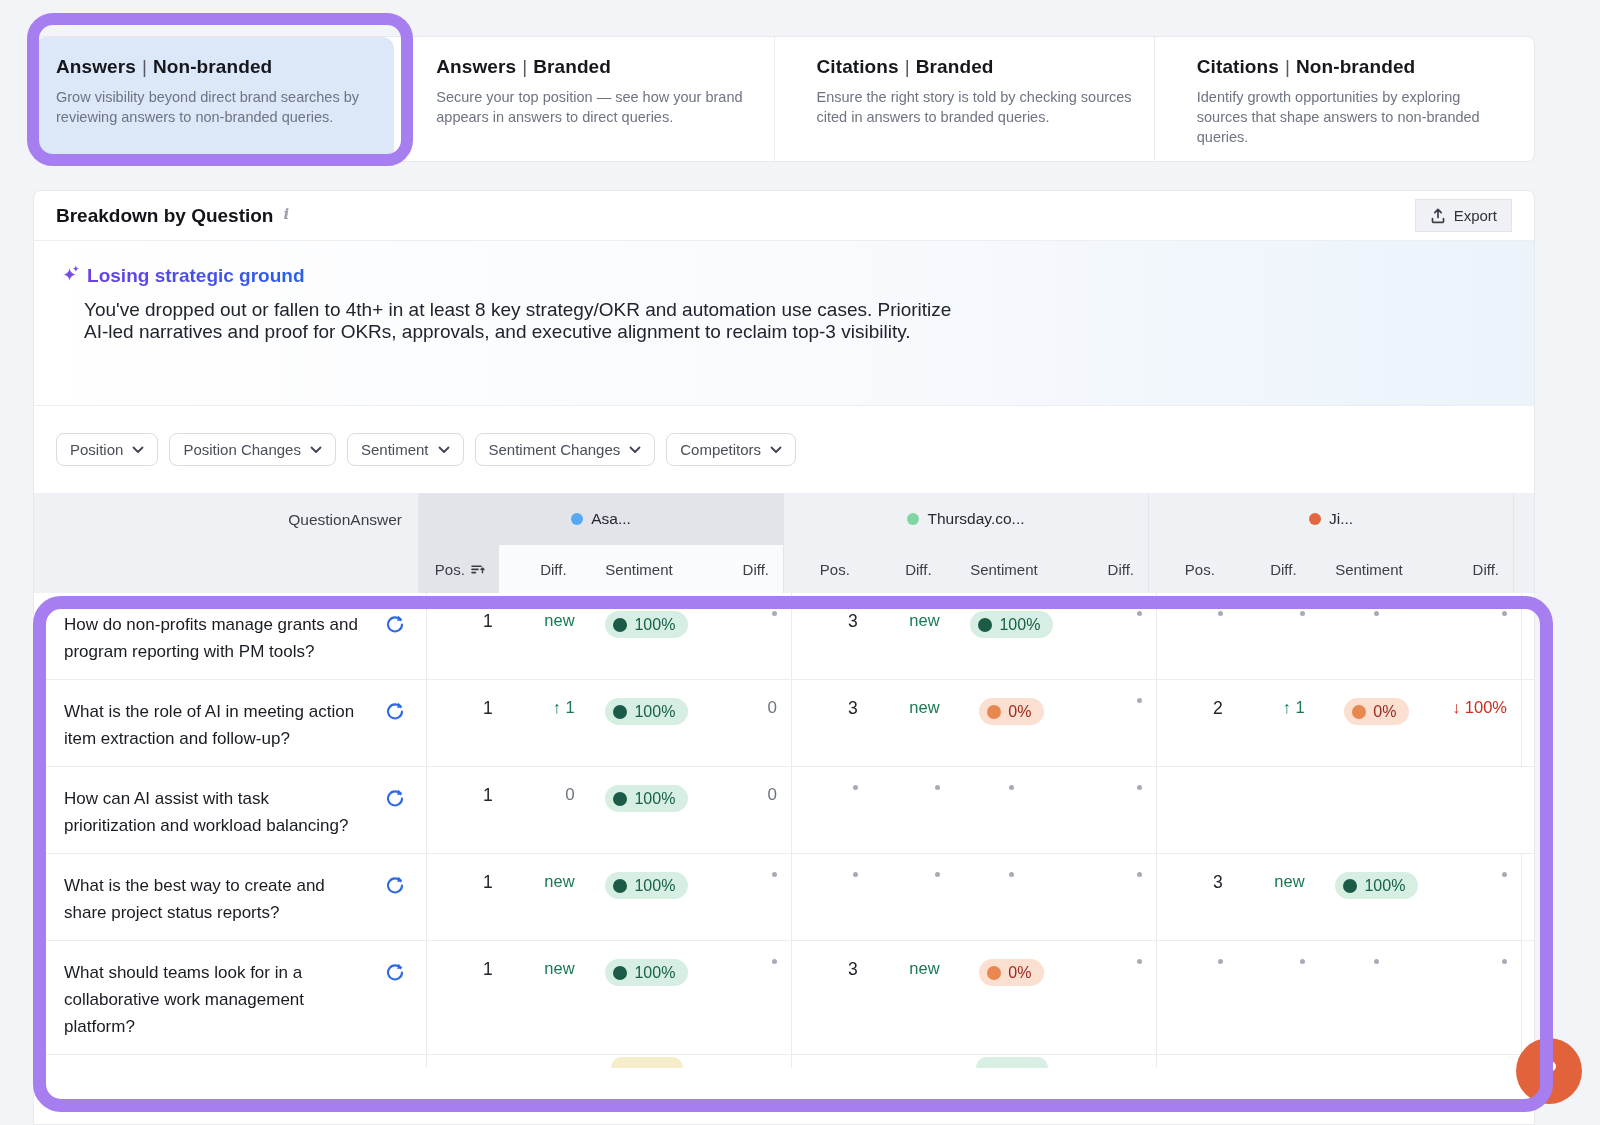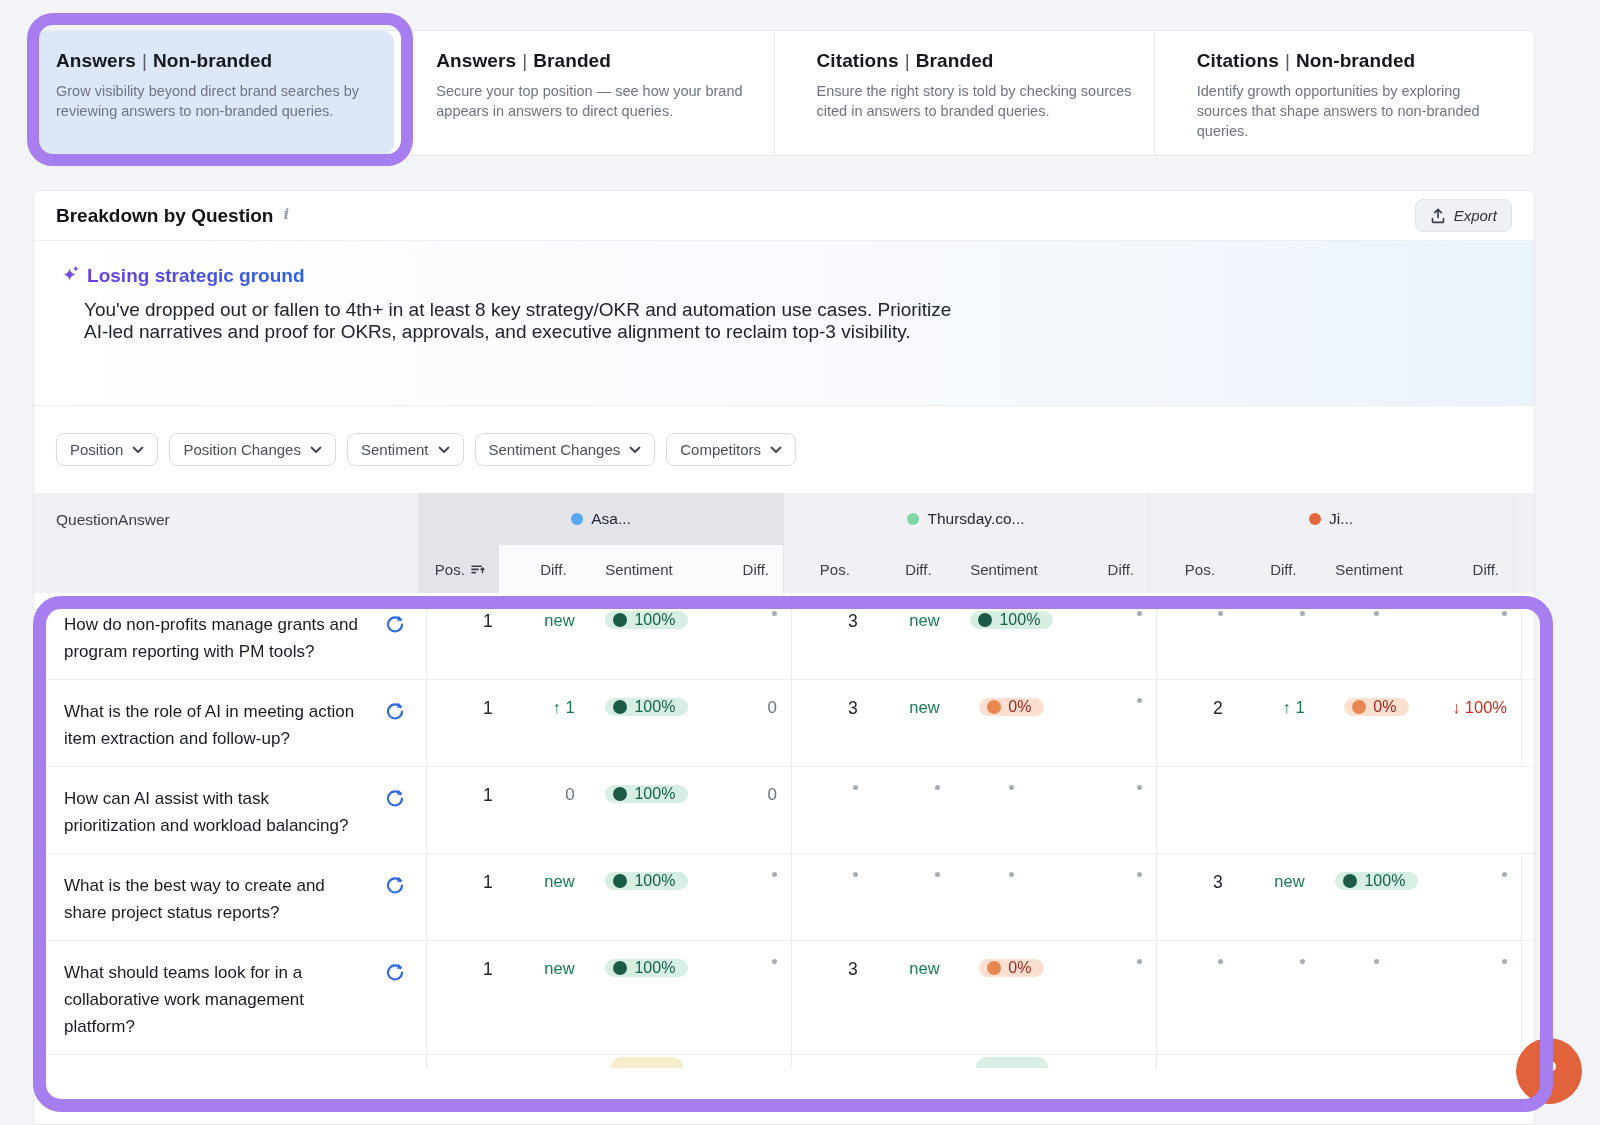--- a/index.html
+++ b/index.html
@@ -1,39 +1,39 @@
 <!DOCTYPE html>
 <html><head>
 <meta charset="utf-8">
 <style>
   * { box-sizing: border-box; margin: 0; padding: 0; }
   html,body { width:1600px; height:1125px; overflow:hidden; }
   body { background:#f3f4f7; font-family:"Liberation Sans", sans-serif; position:relative; }
 
   
-  .tabsrow { position:absolute; left:33px; top:30px; width:1502px; height:126px;
+  .tabsrow { position:absolute; left:33px; top:36px; width:1502px; height:126px;
              background:#fff; border:1px solid #e7e9ee; border-radius:8px; display:flex;gap:20px; }
   .tabslot { flex:1 1 0; padding:19px 22px 0 22px; border-right:1px solid #e9ebef; position:relative; }
   .tabslot:last-child { border-right:none; }
   .tabslot.selected { background:#dce7f8; border-radius:12px; border-right-color:transparent; }
   .tabtitle { font-size:19px; font-weight:700; color:#16181d; letter-spacing:.1px; margin-bottom:9px; }
   .tabtitle .sep { font-weight:400; color:#555a64; padding:0 6px; }
   .tabdesc { font-size:14.5px; line-height:20px; color:#6e7482; max-width:345px; }
 
   
   .card { position:absolute; left:33px; top:190px; width:1502px; height:935px;
           background:#fff; border:1px solid #e7e9ee; border-radius:8px 8px 0 0; overflow:hidden; }
 
   .cardhead { height:50px; display:flex; align-items:center; justify-content:space-between;
               padding:0 22px; border-bottom:1px solid #eceef1; }
   .cardtitle-wrap { display:flex; align-items:flex-start; gap:10px; }
   .cardtitle { font-size:19px; font-weight:700; color:#121419; }
   .infoicon { font-family:"DejaVu Serif", serif; font-style:italic; color:#9aa0ab; font-size:15px; font-weight:700; }
   .exportbtn { display:flex; align-items:center; gap:8px; background:#f0f1f4; border:1px solid #e1e4e9;
-               border-radius:8px; padding:7px 14px; font-size:15px; color:#2e323b; cursor:pointer;font-style:italic; }
+               border-radius:0; padding:7px 14px; font-size:15px; color:#2e323b; cursor:pointer; }
   .exportbtn svg { display:block; }
 
   
   .insight { height:165px; padding:24px 40px 0 28px; border-bottom:1px solid #eceef1;
              background:linear-gradient(90deg,#ffffff 0%,#f8fafd 55%,#ebf3fb 100%); }
   .insight-titlerow { display:flex; align-items:flex-start; gap:10px; }
   .sparkle { color:#7a4be0; font-size:18px; line-height:18px; position:relative; top:1px; }
   .sparkle .mini { position:absolute; font-size:9px; top:-6px; left:10px; }
   .insight-title { font-size:19px; font-weight:700;
                    background:linear-gradient(90deg,#6b3fe4,#2760e8);
@@ -42,21 +42,21 @@
 
   
   .filters { height:87px; display:flex; align-items:center; gap:11px; padding:0 22px; }
   .chip { display:flex; align-items:center; gap:9px; border:1px solid #d8dbe2; border-radius:8px;
           background:#fff; padding:7px 13px; font-size:15px; color:#494e59; cursor:pointer; }
   .chip svg { display:block; }
 
   
   .tablewrap { position:relative; }
   .thead { display:flex; height:100px; background:#f0f1f5; }
-  .th-left { width:384px; padding:18px 16px 0 22px; display:flex; justify-content:flex-start; }
+  .th-left { width:384px; padding:18px 16px 0 22px; display:flex; justify-content:flex-end; }
   .th-left .lbl { font-size:15.5px; color:#3a3e46; }
   .ghgroup { width:365px; border-left:1px solid #e3e5ea; display:flex; flex-direction:column; }
   .ghname { height:52px; display:flex; align-items:center; justify-content:center; gap:8px;
             font-size:15.5px; color:#252932; cursor:pointer; }
   .ghgroup.active .ghname { background:#e2e4ea; }
   .gdot { width:12px; height:12px; border-radius:50%; display:inline-block; }
   .shrow { flex:1; display:flex; }
   .shcell { display:flex; align-items:center; justify-content:flex-end; gap:6px;
             font-size:15px; color:#3a3e46; padding-right:14px; cursor:pointer; }
   .shcell.c0 { width:80px; }
@@ -79,21 +79,21 @@
   .bcell.c1 { width:78px; padding-right:10px; }
   .bcell.c2 { width:125px; justify-content:center; padding-right:0; }
   .bcell.c3 { width:82px; }
   .spare { flex:1; border-left:1px solid #e9ebef; }
 
   .val { font-size:17.5px; color:#22252c; }
   .green { font-size:16.5px; color:#187a53; }
   .gray0 { font-size:17px; color:#6e7480; }
   .red { font-size:16.5px; color:#cd2d1e; }
   .celldot { width:5px; height:5px; border-radius:50%; background:#a6abb6; display:inline-block; }
-  .pill { display:inline-flex; align-items:center; gap:7px; height:18px; padding:0 13px 0 8px;
+  .pill { display:inline-flex; align-items:center; gap:7px; height:27px; padding:0 13px 0 8px;
           border-radius:14px; font-size:16px; }
   .pill .pdot { width:14px; height:14px; border-radius:50%; display:inline-block; }
   .pill.good { background:#d7efe2; color:#186149; }
   .pill.good .pdot { background:#1c5b47; }
   .pill.bad { background:#fbdfd1; color:#992a1e; }
   .pill.bad .pdot { background:#e8874f; }
 
   .trow.partial { height:13px; border-bottom:none; overflow:hidden; }
   .trow.partial .bgroup { padding-top:2px; }
   .pillpart { width:72px; height:22px; border-radius:12px; display:inline-block; }

